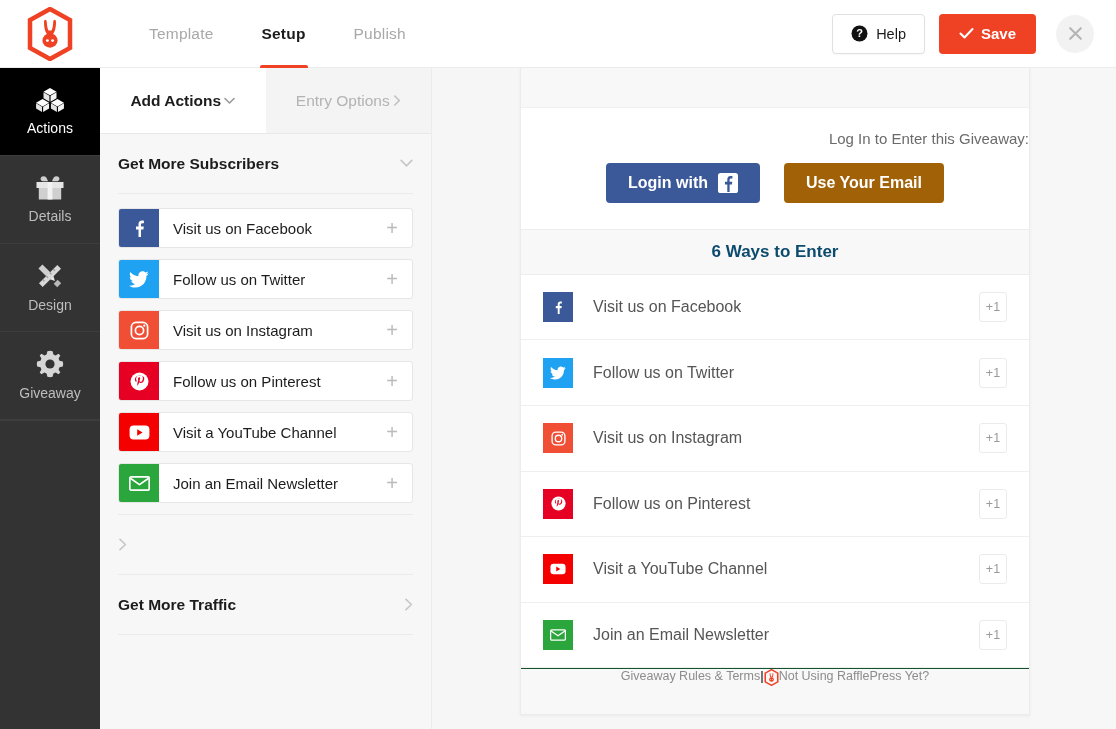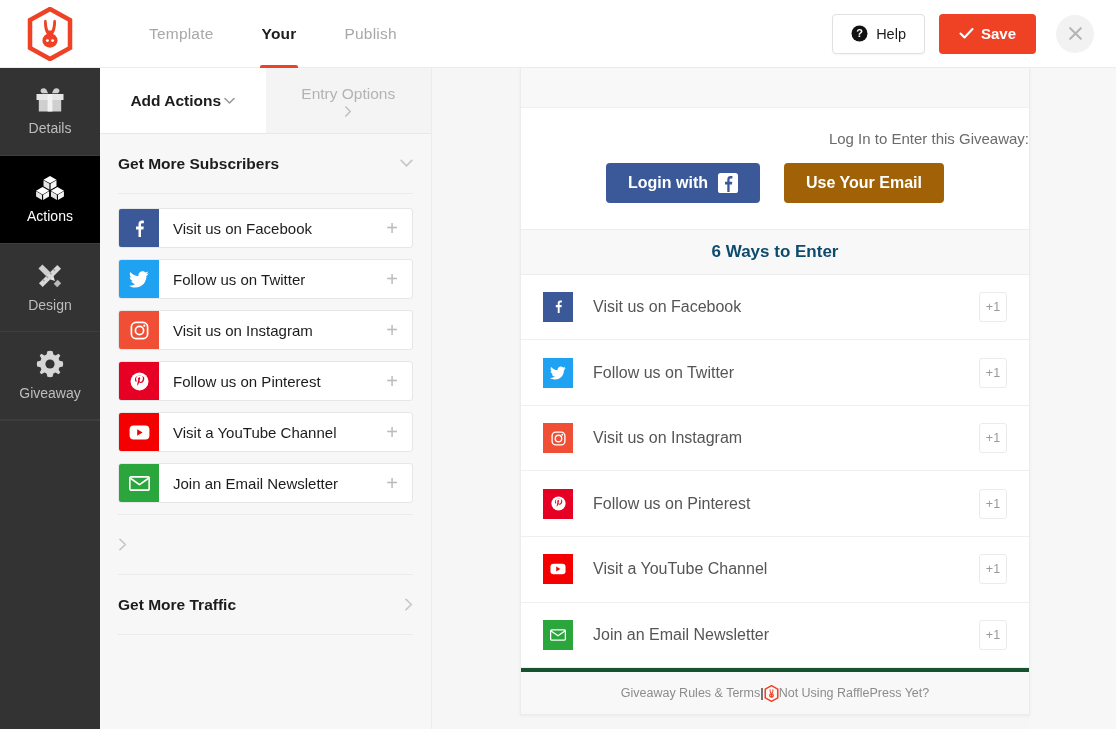--- a/index.html
+++ b/index.html
@@ -73,21 +73,21 @@
   .panel {
     position: absolute; top: 68px; left: 100px; width: 332px; height: 661px;
     background: #f7f7f7; border-right: 1px solid #ececec;
   }
   .panel-tabs { display: flex; height: 66px; border-bottom: 1px solid #e8e8e8; }
   .panel-tab {
     flex: 1; display: flex; align-items: center; justify-content: center;
     gap: 3px; font-size: 15.5px; cursor: pointer;
   }
   .panel-tab.active { background: #fff; color: #1c1c1c; font-weight: 600; }
-  .panel-tab.inactive { background: #f4f4f4; color: #b3b3b3; flex-direction: column; }
+  .panel-tab.inactive { background: #f4f4f4; color: #b3b3b3; }
   .panel-body { padding: 0 18px; }
 
   .group-head {
     display: flex; align-items: center; justify-content: space-between;
     height: 60px; font-size: 15.5px; font-weight: 700; color: #1c1c1c;
     cursor: pointer; border-bottom: 1px solid #ebebeb;
   }
   .chev { color: #c2c2c2; font-size: 14px; }
 
   .action-list { padding-top: 14px; }
@@ -148,22 +148,22 @@
     display: flex; align-items: center; height: 65.6px;
     padding: 0 22px; border-bottom: 1px solid #efefef; cursor: pointer;
   }
   .pv-row-label { flex: 1; padding-left: 20px; font-size: 16px; color: #555; }
   .pv-badge {
     width: 28px; height: 30px; border: 1px solid #ebebeb; border-radius: 3px;
     display: flex; align-items: center; justify-content: center;
     font-size: 12.5px; color: #9a9a9a;
   }
   .pv-footer {
-    height: 48px; background: #f8f8f8; border-top: 4px solid #14532d;
-    display: flex; align-items: center; justify-content: center; 
+    height: 48px; background: #f8f8f8; border-top: 1px solid #14532d;
+    display: flex; justify-content: center; 
     font-size: 12.5px; color: #8c8c8c;
   }
   .pv-footer span { cursor: pointer; }
   .pv-sep { color: #555; font-weight: 700; }
 </style>
 </head>
 <body>
 
 <div class="app">
 
@@ -176,21 +176,21 @@
         <circle cx="21.4" cy="33.6" r="1.45" fill="#fff"></circle>
         <circle cx="26.6" cy="33.6" r="1.45" fill="#fff"></circle>
       </svg>
     </div>
 
     <div class="tabs">
       <div class="tab">
         <span>Template</span>
       </div>
       <div class="tab active">
-        <span>Your</span>
+        <span>Setup</span>
       </div>
       <div class="tab">
         <span>Publish</span>
       </div>
     </div>
 
     <div class="topbar-right">
       <div class="btn-help">
         <svg width="17" height="17" viewBox="0 0 17 17">
           <circle cx="8.5" cy="8.5" r="8" fill="#111"></circle>
@@ -206,45 +206,45 @@
       </div>
       <div class="btn-close">
         <svg width="15" height="15" viewBox="0 0 15 15">
           <path d="M2.2 2.2 L12.8 12.8 M12.8 2.2 L2.2 12.8" stroke="#b5b5b5" stroke-width="2.1" stroke-linecap="round"></path>
         </svg>
       </div>
     </div>
   </div>
 
   <div class="rail">
-
-    <div class="rail-item">
-      <svg width="30" height="26" viewBox="0 0 30 26">
-        <path d="M8.5 1.2 C5.5 1.2 4.2 5 7.6 6.3 L13 6.3 C12 3 10.8 1.2 8.5 1.2 Z" fill="#cfcfcf"></path>
-        <path d="M21.5 1.2 C24.5 1.2 25.8 5 22.4 6.3 L17 6.3 C18 3 19.2 1.2 21.5 1.2 Z" fill="#cfcfcf"></path>
-        <rect x="1.5" y="7" width="27" height="6" fill="#e6e6e6"></rect>
-        <rect x="3.8" y="13" width="22.4" height="11.5" fill="#cfcfcf"></rect>
-        <rect x="12.6" y="7" width="4.8" height="17.5" fill="#f2f2f2"></rect>
-      </svg>
-      <span>Details</span>
-    </div>
 
     <div class="rail-item active">
       <svg width="30" height="26" viewBox="0 0 32 28">
         <path d="M16 1 L23 5 L16 9 L9 5 Z" fill="#fff"></path>
         <path d="M9 5.6 L15.4 9.4 L15.4 16 L9 12.2 Z" fill="#e4e4e4"></path>
         <path d="M23 5.6 L16.6 9.4 L16.6 16 L23 12.2 Z" fill="#f4f4f4"></path>
         <path d="M8 13 L15 17 L8 21 L1 17 Z" fill="#fff"></path>
         <path d="M1 17.6 L7.4 21.4 L7.4 27 L1 23.2 Z" fill="#e4e4e4"></path>
         <path d="M15 17.6 L8.6 21.4 L8.6 27 L15 23.2 Z" fill="#f4f4f4"></path>
         <path d="M24 13 L31 17 L24 21 L17 17 Z" fill="#fff"></path>
         <path d="M17 17.6 L23.4 21.4 L23.4 27 L17 23.2 Z" fill="#e4e4e4"></path>
         <path d="M31 17.6 L24.6 21.4 L24.6 27 L31 23.2 Z" fill="#f4f4f4"></path>
       </svg>
       <span>Actions</span>
+    </div>
+
+    <div class="rail-item">
+      <svg width="30" height="26" viewBox="0 0 30 26">
+        <path d="M8.5 1.2 C5.5 1.2 4.2 5 7.6 6.3 L13 6.3 C12 3 10.8 1.2 8.5 1.2 Z" fill="#cfcfcf"></path>
+        <path d="M21.5 1.2 C24.5 1.2 25.8 5 22.4 6.3 L17 6.3 C18 3 19.2 1.2 21.5 1.2 Z" fill="#cfcfcf"></path>
+        <rect x="1.5" y="7" width="27" height="6" fill="#e6e6e6"></rect>
+        <rect x="3.8" y="13" width="22.4" height="11.5" fill="#cfcfcf"></rect>
+        <rect x="12.6" y="7" width="4.8" height="17.5" fill="#f2f2f2"></rect>
+      </svg>
+      <span>Details</span>
     </div>
 
     <div class="rail-item">
       <svg width="30" height="28" viewBox="0 0 30 28">
         <g transform="rotate(-45 15 14)">
           <rect x="12.2" y="0.5" width="5.6" height="15" fill="#cfcfcf"></rect>
           <path d="M12.2 15.5 L17.8 15.5 L15 21 Z" fill="#e8e8e8"></path>
           <rect x="12.2" y="22" width="5.6" height="5" fill="#b8b8b8"></rect>
         </g>
         <g transform="rotate(45 15 14)">

